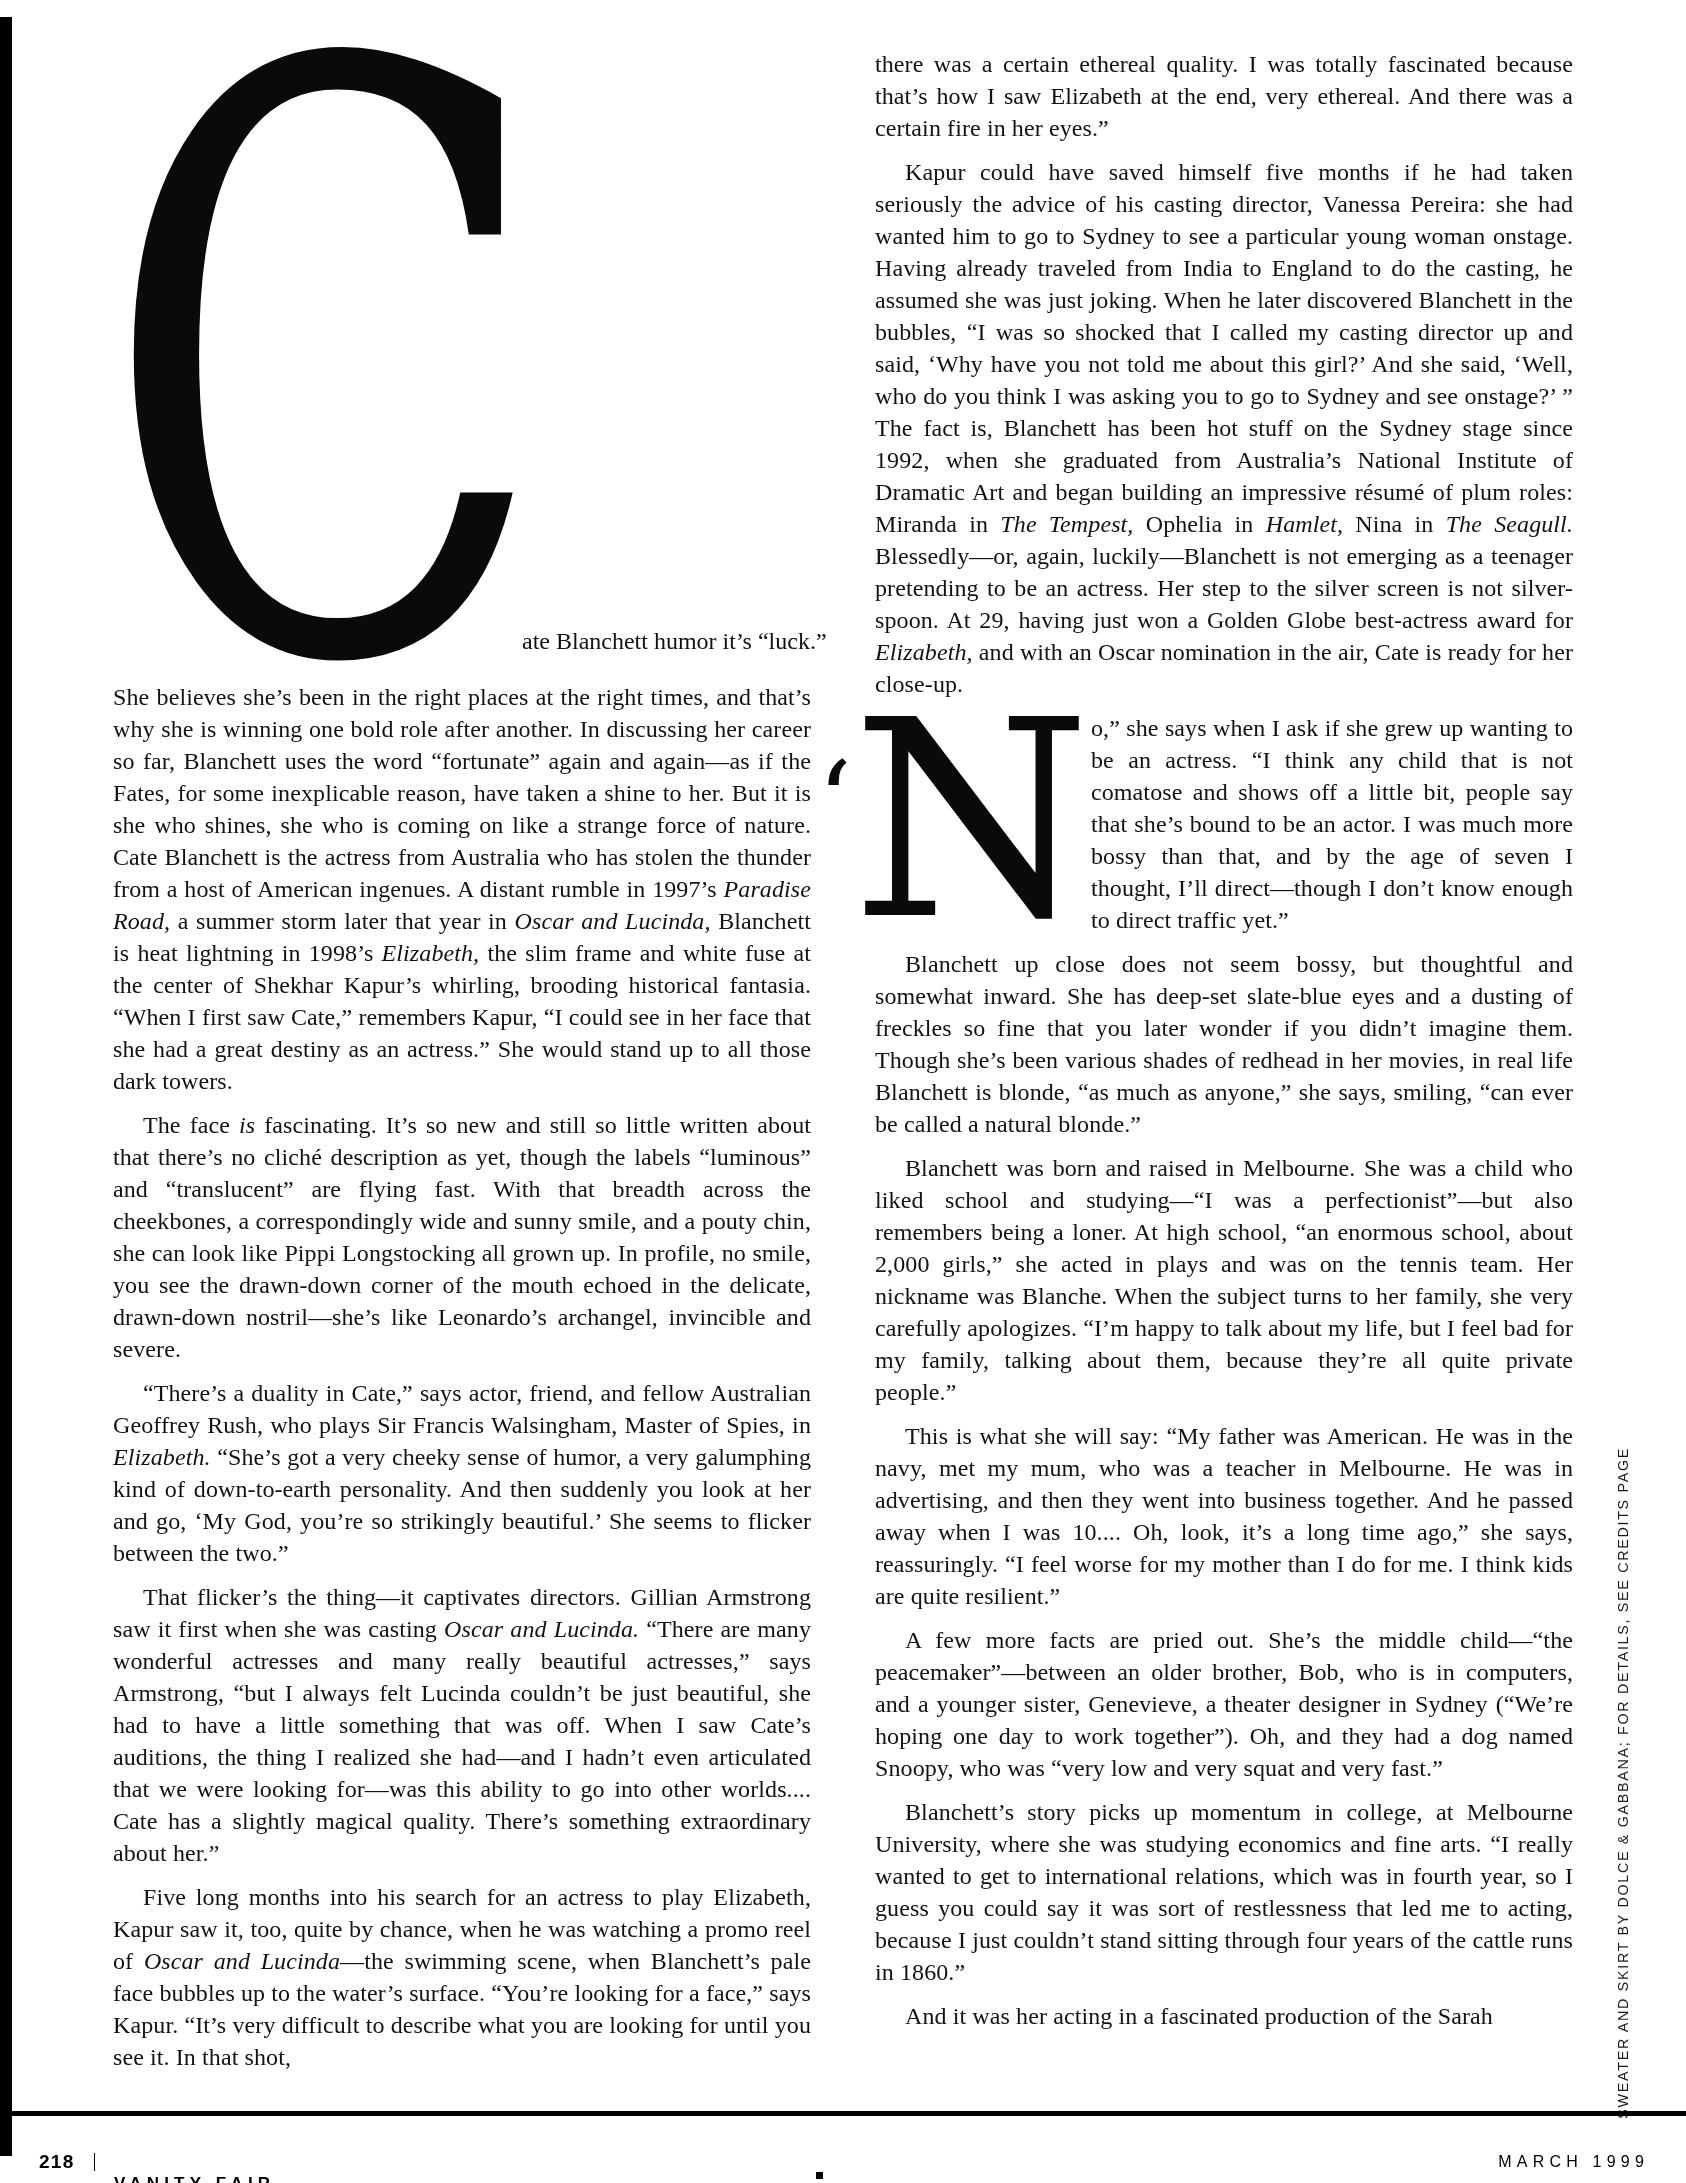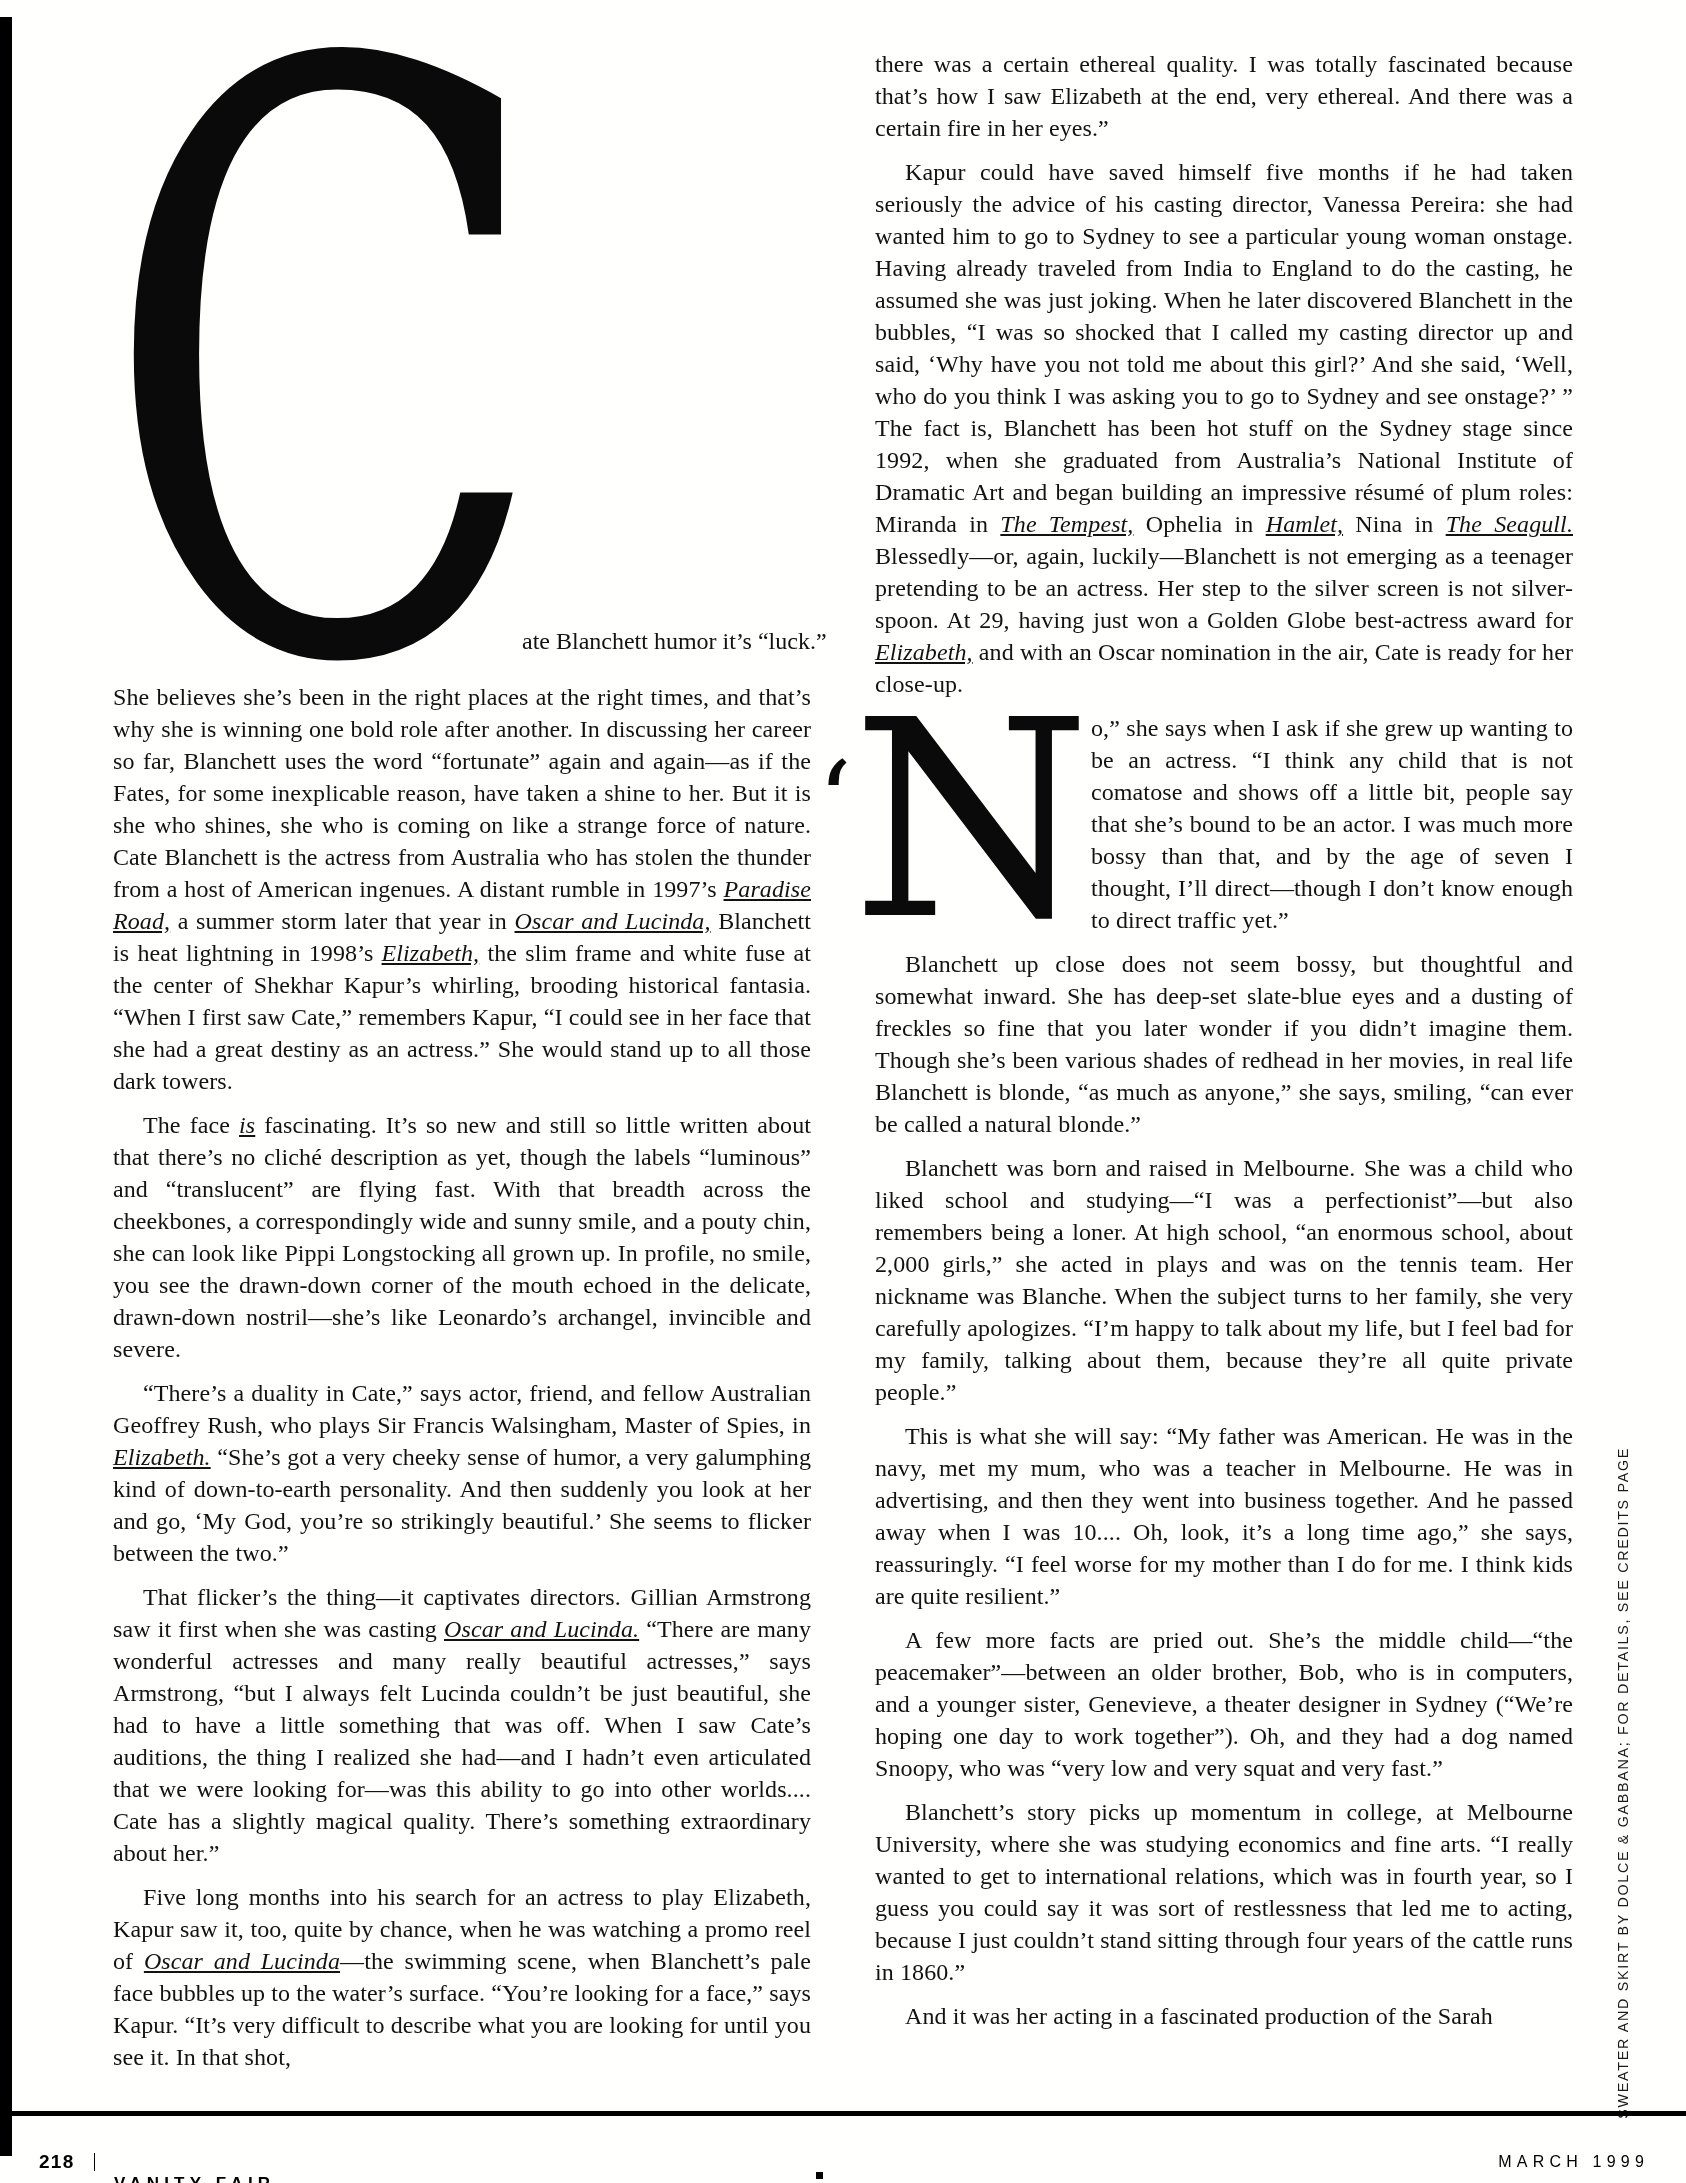--- a/index.html
+++ b/index.html
@@ -30,21 +30,21 @@
   .para {
     margin: 12px;
     font-size: 24px;
     line-height: 32px;
     text-align: justify;
     text-indent: 30px;
     hyphens: auto;
     letter-spacing: 0.1px;
   }
   .noindent { text-indent: 0; }
-  .it { font-style: italic; text-decoration: underline; }
+  .it { font-style: italic; }
 
   
   .opener {
     display: flex;
     align-items: baseline;
     height: 617px;
     margin-bottom: 7.8px;
   }
   .dropcap-c {
     flex: 0 0 412px;

